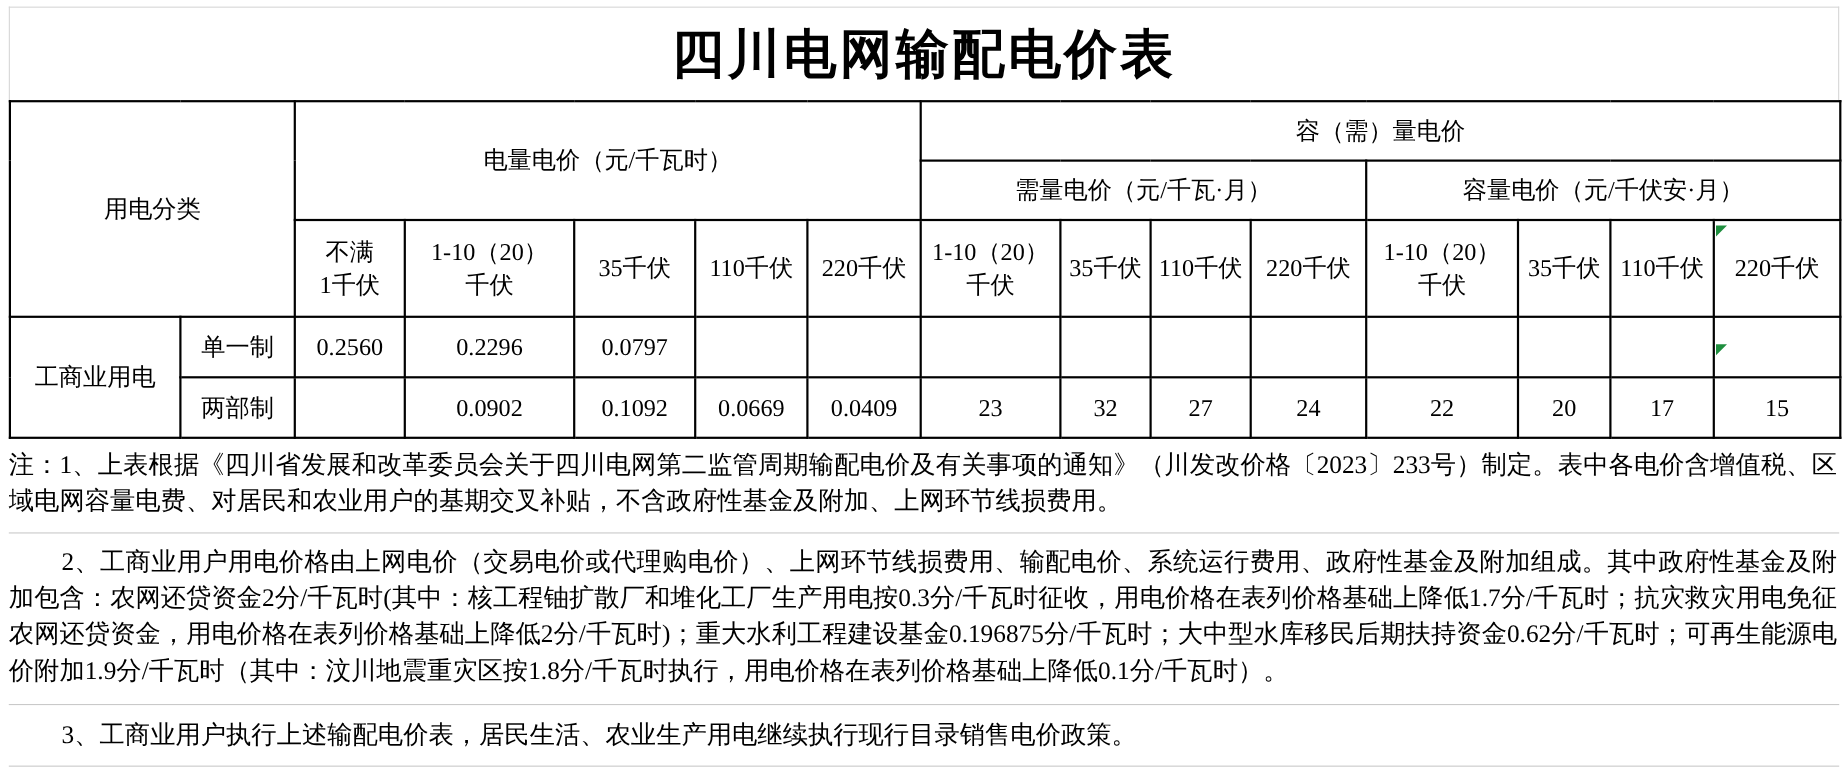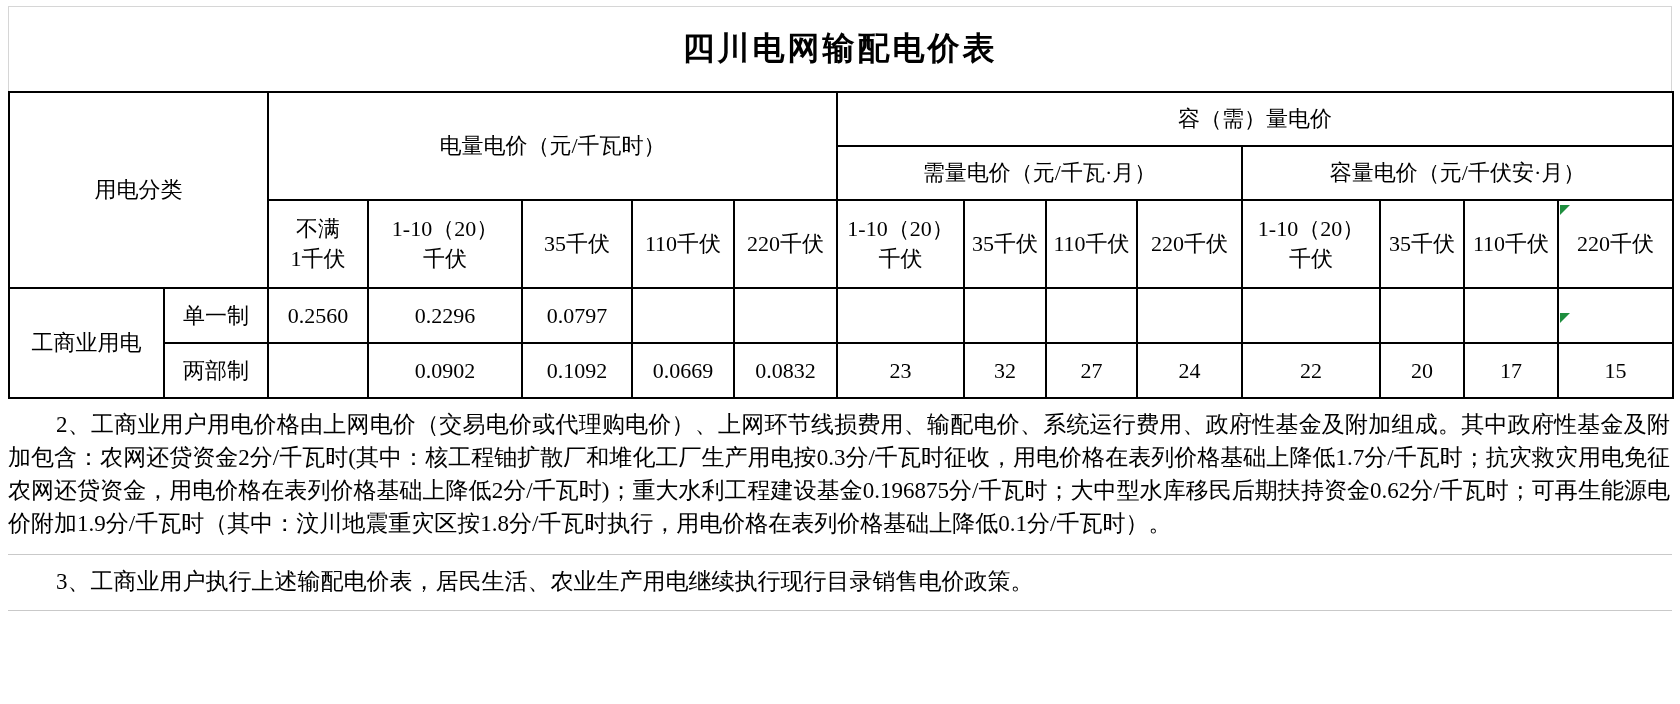--- a/index.html
+++ b/index.html
@@ -5,21 +5,21 @@
   html,body{margin:0;padding:0;}
   body{
     width:1680px;height:704px;background:#ffffff;color:#000;
     font-family:"Liberation Serif", serif;position:relative;overflow:hidden;
   }
   .sheet{position:absolute;left:8px;top:6px;width:1664px;}
   .title-row{
     height:84px;border:1px solid #d6d6d6;border-bottom:none;
     display:flex;align-items:center;justify-content:center;
     font-family:"DejaVu Sans", sans-serif;font-weight:bold;
-    font-size:32px;letter-spacing:3px;
+    font-size:48px;letter-spacing:3px;
   }
   table.price{
     border-collapse:collapse;table-layout:fixed;width:1664px;
   }
   table.price td{
     border:2px solid #000;text-align:center;vertical-align:middle;
     font-size:22px;line-height:30px;padding:0;white-space:pre-line;overflow:hidden;
   }
   tr.hr1{height:54px;}
   tr.hr2{height:54px;}
@@ -107,34 +107,35 @@
       <td></td>
       <td></td>
       <td></td>
     </tr>
     <tr class="dr">
       <td>两部制</td>
       <td></td>
       <td>0.0902</td>
       <td>0.1092</td>
       <td>0.0669</td>
-      <td>0.0832</td>
+      <td>0.0409</td>
       <td>23</td>
       <td>32</td>
       <td>27</td>
       <td>24</td>
       <td>22</td>
       <td>20</td>
       <td>17</td>
       <td>15</td>
     </tr>
   </tbody>
     </table>
 
   <div class="notes">
+    <p class="note note-1">注：1、上表根据《四川省发展和改革委员会关于四川电网第二监管周期输配电价及有关事项的通知》（川发改价格〔2023〕233号）制定。表中各电价含增值税、区域电网容量电费、对居民和农业用户的基期交叉补贴，不含政府性基金及附加、上网环节线损费用。</p>
     <p class="note note-2">2、工商业用户用电价格由上网电价（交易电价或代理购电价）、上网环节线损费用、输配电价、系统运行费用、政府性基金及附加组成。其中政府性基金及附加包含：农网还贷资金2分/千瓦时(其中：核工程铀扩散厂和堆化工厂生产用电按0.3分/千瓦时征收，用电价格在表列价格基础上降低1.7分/千瓦时；抗灾救灾用电免征农网还贷资金，用电价格在表列价格基础上降低2分/千瓦时)；重大水利工程建设基金0.196875分/千瓦时；大中型水库移民后期扶持资金0.62分/千瓦时；可再生能源电价附加1.9分/千瓦时（其中：汶川地震重灾区按1.8分/千瓦时执行，用电价格在表列价格基础上降低0.1分/千瓦时）。</p>
     <p class="note note-3">3、工商业用户执行上述输配电价表，居民生活、农业生产用电继续执行现行目录销售电价政策。</p>
   </div>
 
 </div>
 
 <span class="tri tri-a"></span>
 <span class="tri tri-b"></span>
 
 </body></html>

